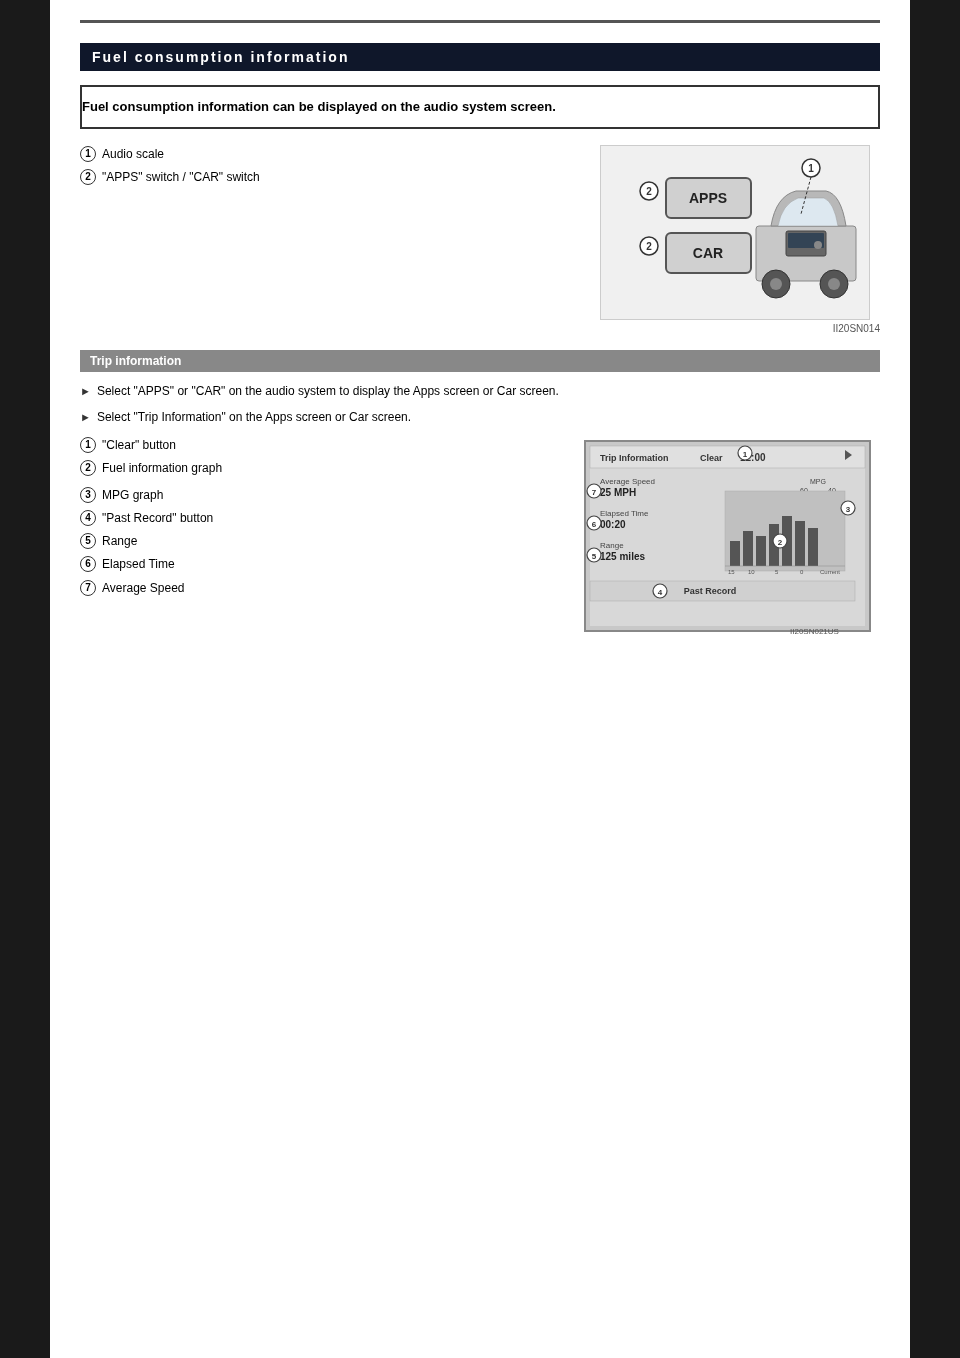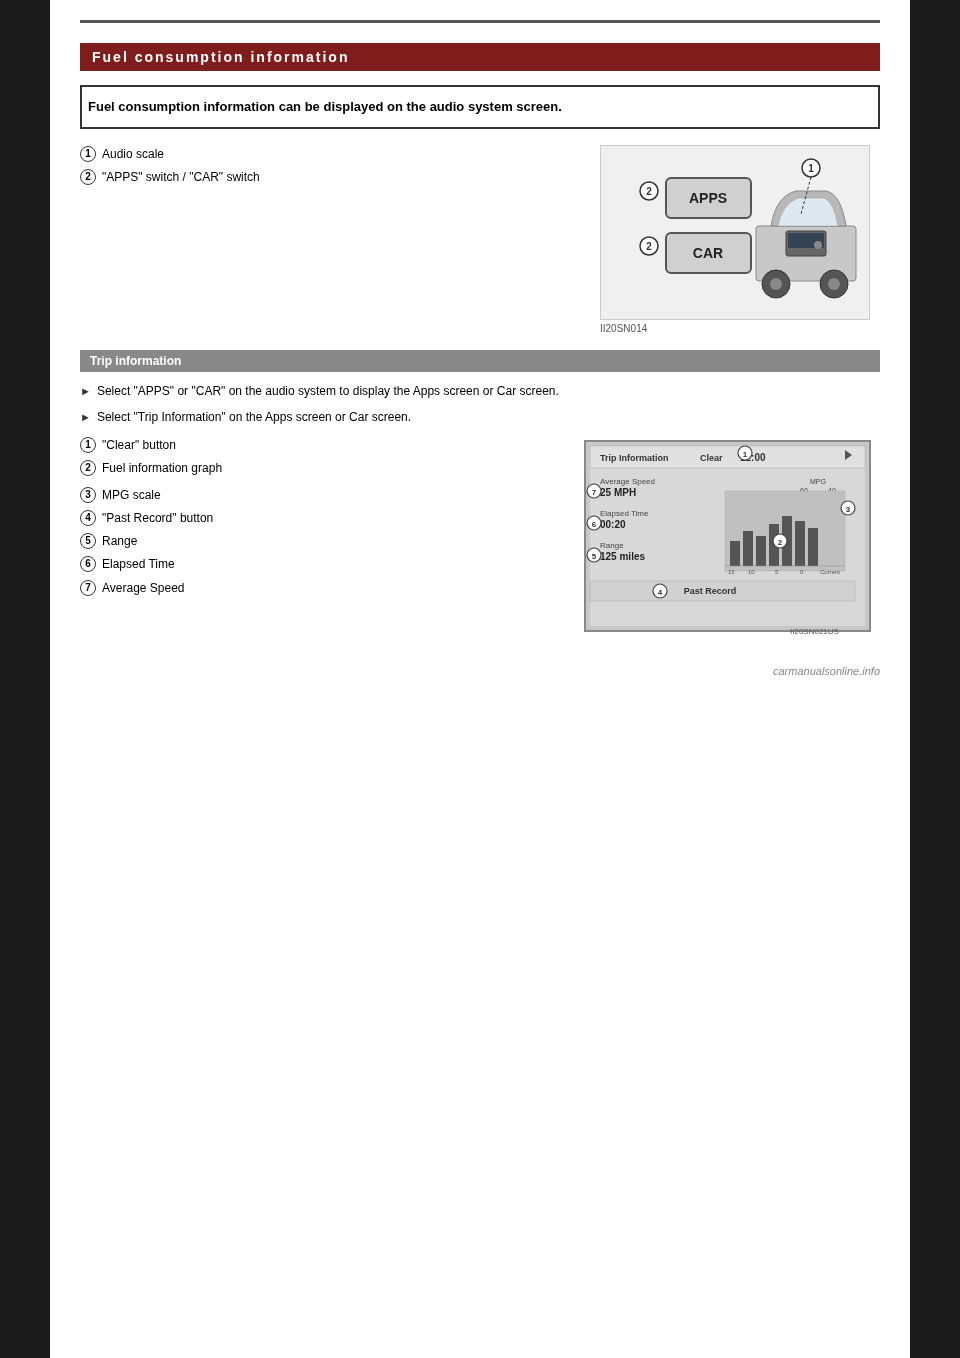--- a/index.html
+++ b/index.html
@@ -17,31 +17,31 @@
       background: #ffffff;
       min-height: 1358px;
       padding: 20px 30px 40px 30px;
       position: relative;
     }
     .top-border {
       border-top: 3px solid #555;
       margin-bottom: 20px;
     }
     .section-header {
-      background: #7f1d1d;
+      background: #0f172a;
       color: #ffffff;
       font-size: 14px;
       font-weight: bold;
       padding: 6px 12px;
       letter-spacing: 2px;
       margin-bottom: 14px;
     }
     .info-box {
       border: 2px solid #333;
-      padding: 10px 6px;
+      padding: 10px 0;
       margin-bottom: 16px;
       font-size: 13px;
       font-weight: bold;
       line-height: 1.5;
     }
     .content-area {
       display: flex;
       gap: 20px;
       margin-bottom: 16px;
     }
@@ -77,20 +77,21 @@
     .car-image {
       width: 270px;
       height: 175px;
       border: 1px solid #ccc;
       position: relative;
       background: #f5f5f5;
       overflow: hidden;
     }
     .image-label {
       font-size: 10px;
+      text-align: right;
       color: #555;
       margin-top: 3px;
     }
     .sub-section-header {
       background: #888;
       color: #ffffff;
       font-size: 12px;
       font-weight: bold;
       padding: 4px 10px;
       margin: 14px 0 10px 0;
@@ -226,21 +227,21 @@
         <span class="circle-num">1</span>
         <span>"Clear" button</span>
       </div>
       <div class="numbered-item">
         <span class="circle-num">2</span>
         <span>Fuel information graph</span>
       </div>
       <div style="height:4px"></div>
       <div class="numbered-item">
         <span class="circle-num">3</span>
-        <span>MPG scale</span>
+        <span>MPG graph</span>
       </div>
       <div class="numbered-item">
         <span class="circle-num">4</span>
         <span>"Past Record" button</span>
       </div>
       <div class="numbered-item">
         <span class="circle-num">5</span>
         <span>Range</span>
       </div>
       <div class="numbered-item">
@@ -318,16 +319,13 @@
         <text x="130" y="158" text-anchor="middle" font-size="9" font-weight="bold" fill="#333">Past Record</text>
 
         <circle cx="80" cy="155" r="7" fill="white" stroke="#444" stroke-width="1.2"></circle>
         <text x="80" y="159" text-anchor="middle" font-size="8" font-weight="bold" fill="#333">4</text>
 
         <text x="210" y="198" font-size="8" fill="#555">II20SN021US</text>
       </svg>
     </div>
   </div>
 
-  <div class="bottom-watermark">
-    <span>carmanualsonline.info</span>
-  </div>
 </div>
 
 </body></html>

